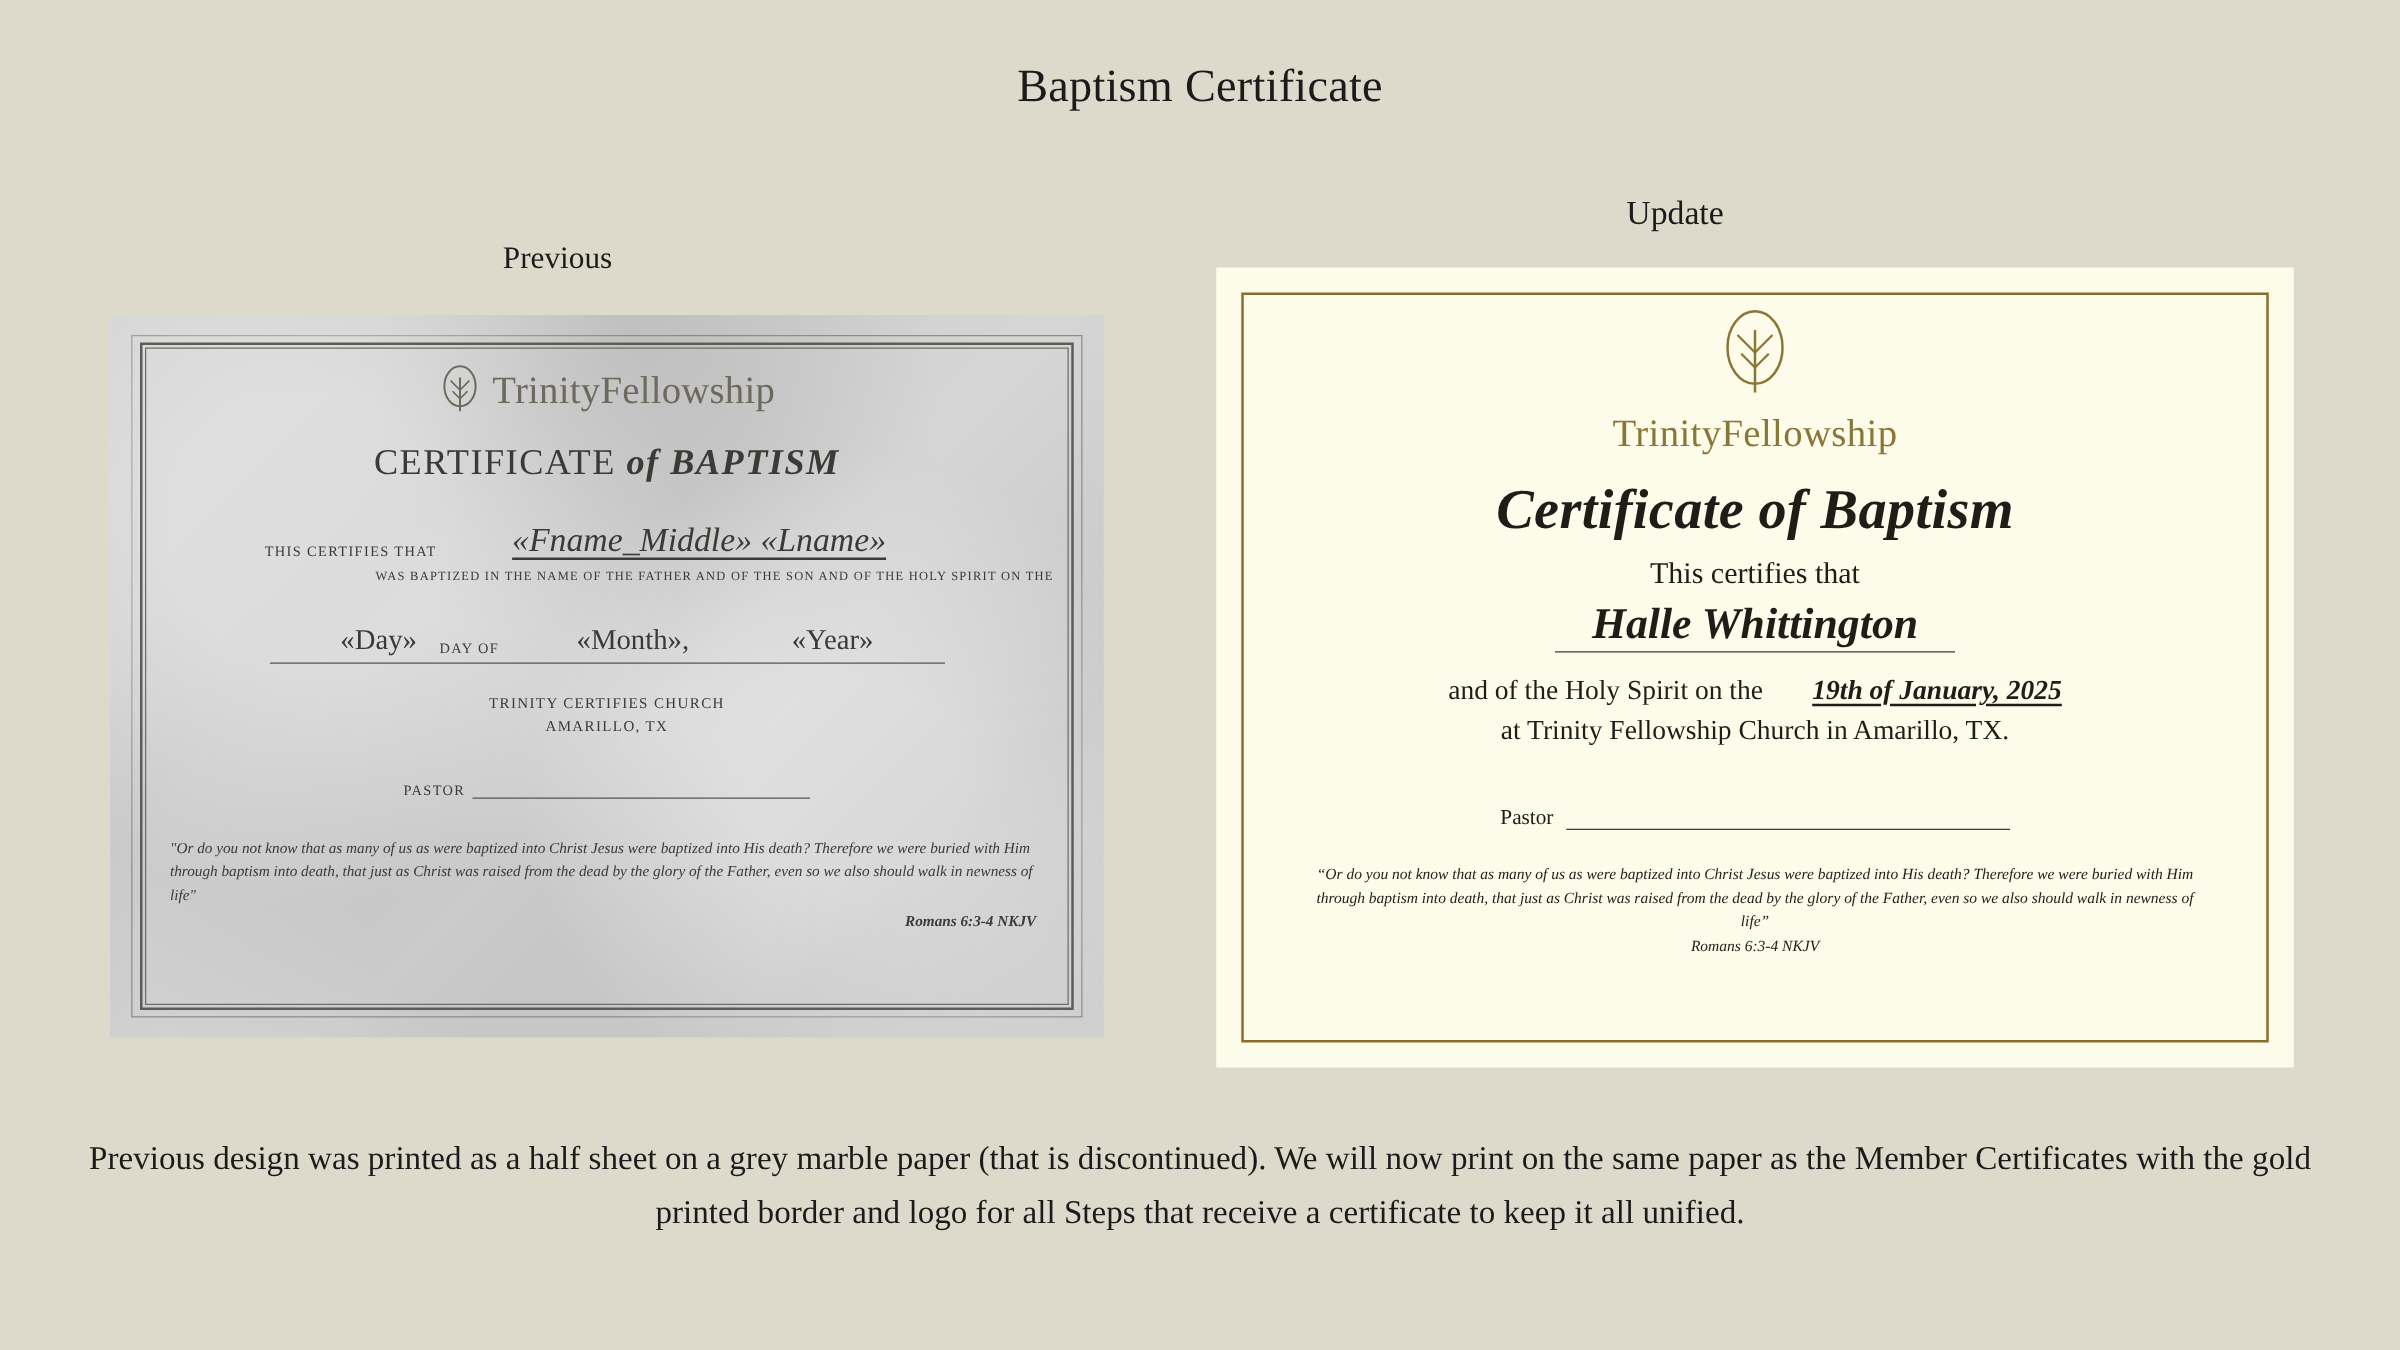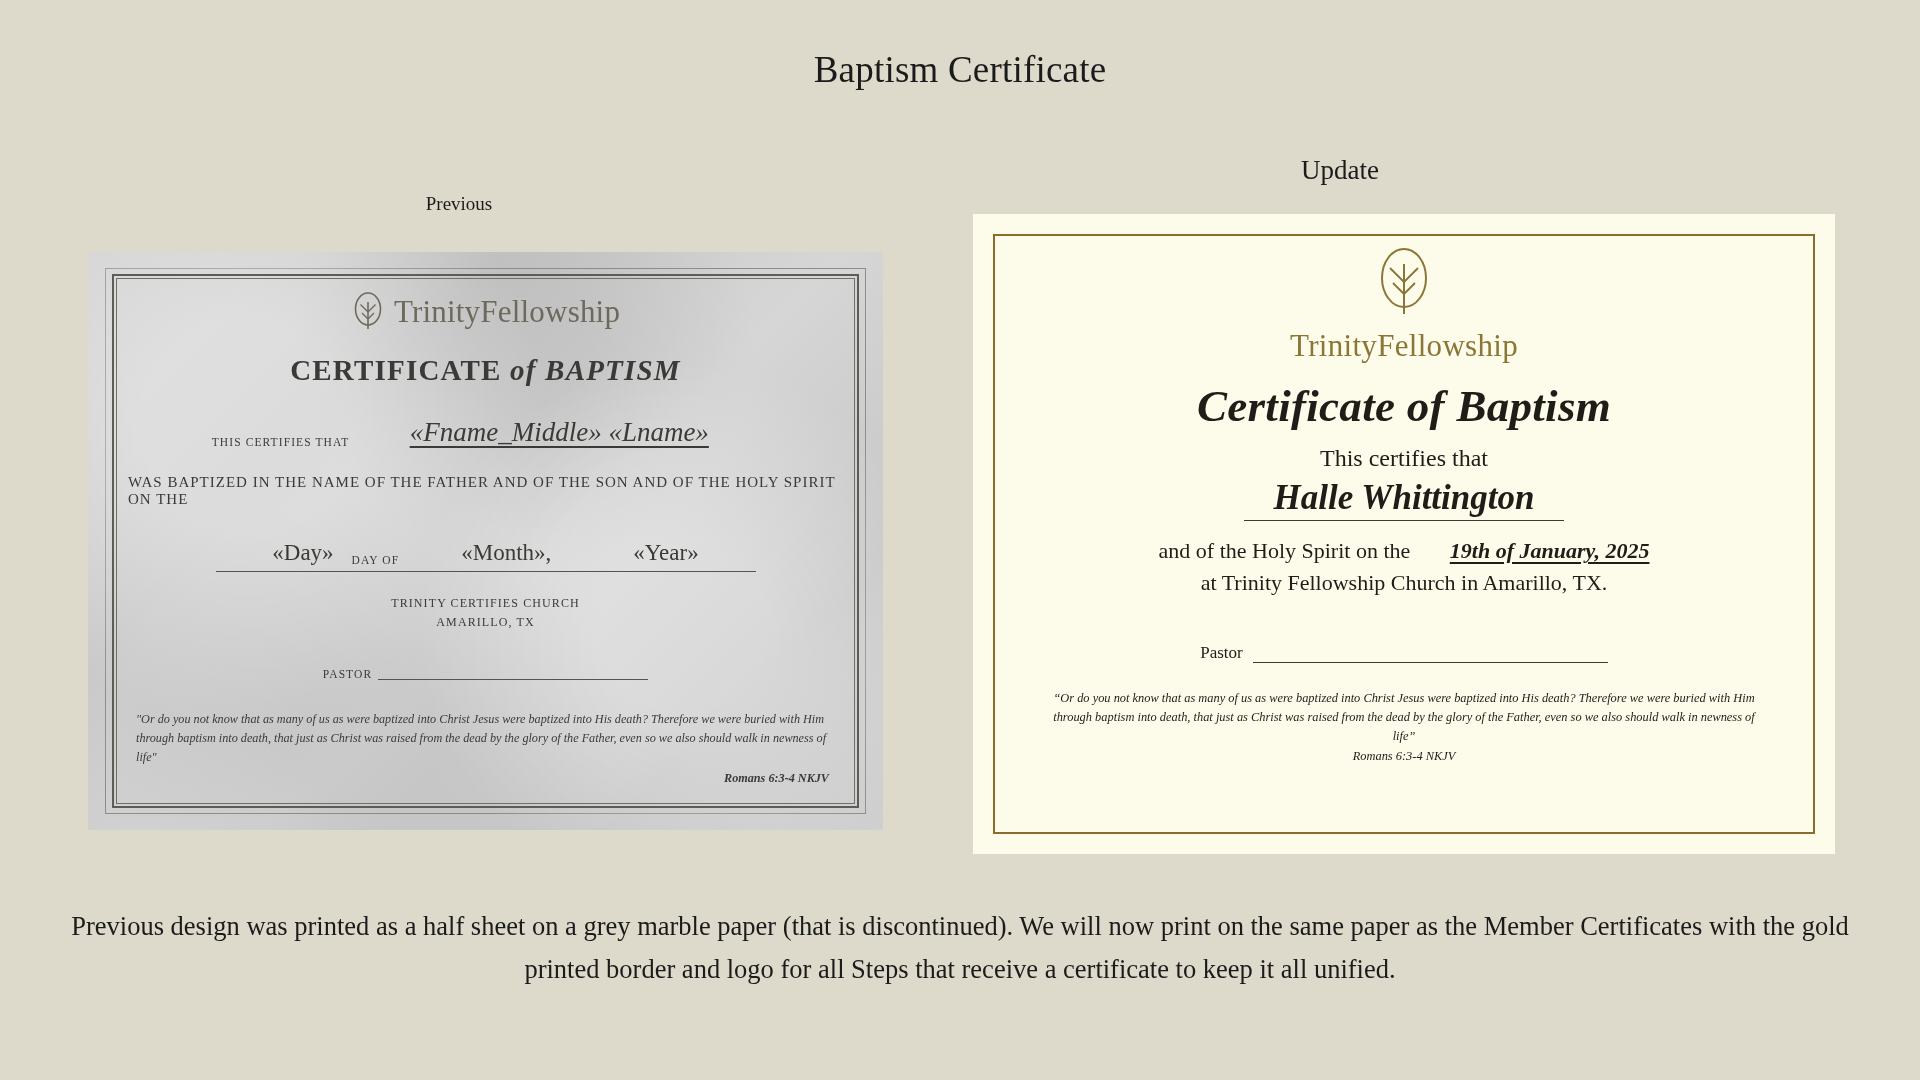--- a/index.html
+++ b/index.html
@@ -12,22 +12,22 @@
     overflow:hidden;
   }
   .page { position:relative; width:1920px; height:1080px;border-radius:19px; }
 
   .page-title {
     position:absolute; left:0; top:48px; width:1920px;
     text-align:center; font-size:37px; letter-spacing:0.2px;
   }
 
   .label-prev {
-    position:absolute; left:294px; top:193px; width:330px;
-    text-align:center; font-size:19px;
+    position:absolute; left:281px; top:193px; width:330px;
+    text-align:center; font-size:25px;
   }
   .label-upd {
     position:absolute; left:1175px; top:155px; width:330px;
     text-align:center; font-size:27px;
   }
 
   
   .prev-wrap {
     position:absolute; left:88px; top:252px; width:795px; height:578px;
     background:linear-gradient(135deg,#d2d2d2 0%,#c9c9c9 30%,#d6d6d6 55%,#c7c7c7 80%,#d0d0d0 100%);
@@ -62,35 +62,35 @@
   .tree-svg { display:block; }
   .prev-logo-text {
     font-size:31px; color:#6d6a5d; letter-spacing:0.2px;
   }
   .prev-logo-text b{ font-weight:normal; }
 
   .prev-h1 {
     margin-top:22px; text-align:center; font-size:29px; letter-spacing:1.2px;
     color:#3a3a36;
   }
-  .prev-h1 .b { font-weight:bold; }
+  .prev-h1 .b { font-weight:normal; }
   .prev-h1 .i { font-style:italic; font-weight:bold; }
 
   .prev-line1 {
     margin-top:30px; display:flex; align-items:flex-end; justify-content:center;
     gap:10px;
   }
   .tiny-caps { font-size:11.5px; letter-spacing:1.1px; }
   .prev-name {
     font-size:27px; text-decoration:underline; text-underline-offset:5px;
     min-width:400px; text-align:center; padding:0 10px;font-style:italic;
   }
 
   .prev-line2 {
-    margin-top:26px; text-align:left; font-size:15px; letter-spacing:1.0px;
+    margin-top:8px; text-align:right; font-size:10px; letter-spacing:1.0px;
   }
 
   .prev-line3 {
     margin-top:32px; display:flex; align-items:flex-end; justify-content:center; gap:18px;
     border-bottom:1px solid #55544f; padding-bottom:5px; width:540px; margin-left:auto; margin-right:auto;
   }
   .prev-line3 .v { font-size:23px; }
   .prev-line3 .sp1{ width:26px; }
   .prev-line3 .sp2{ width:46px; }
 

